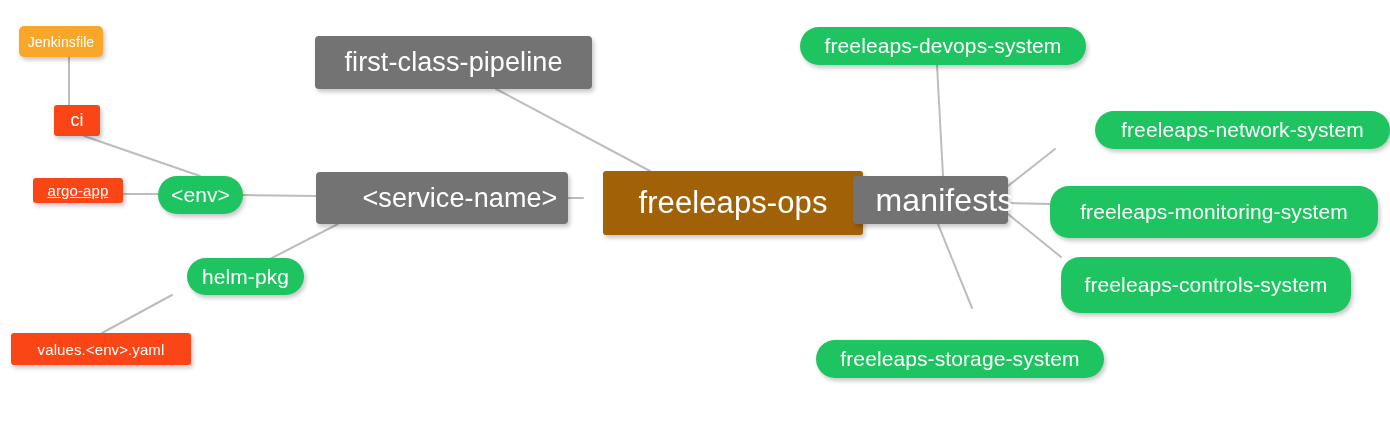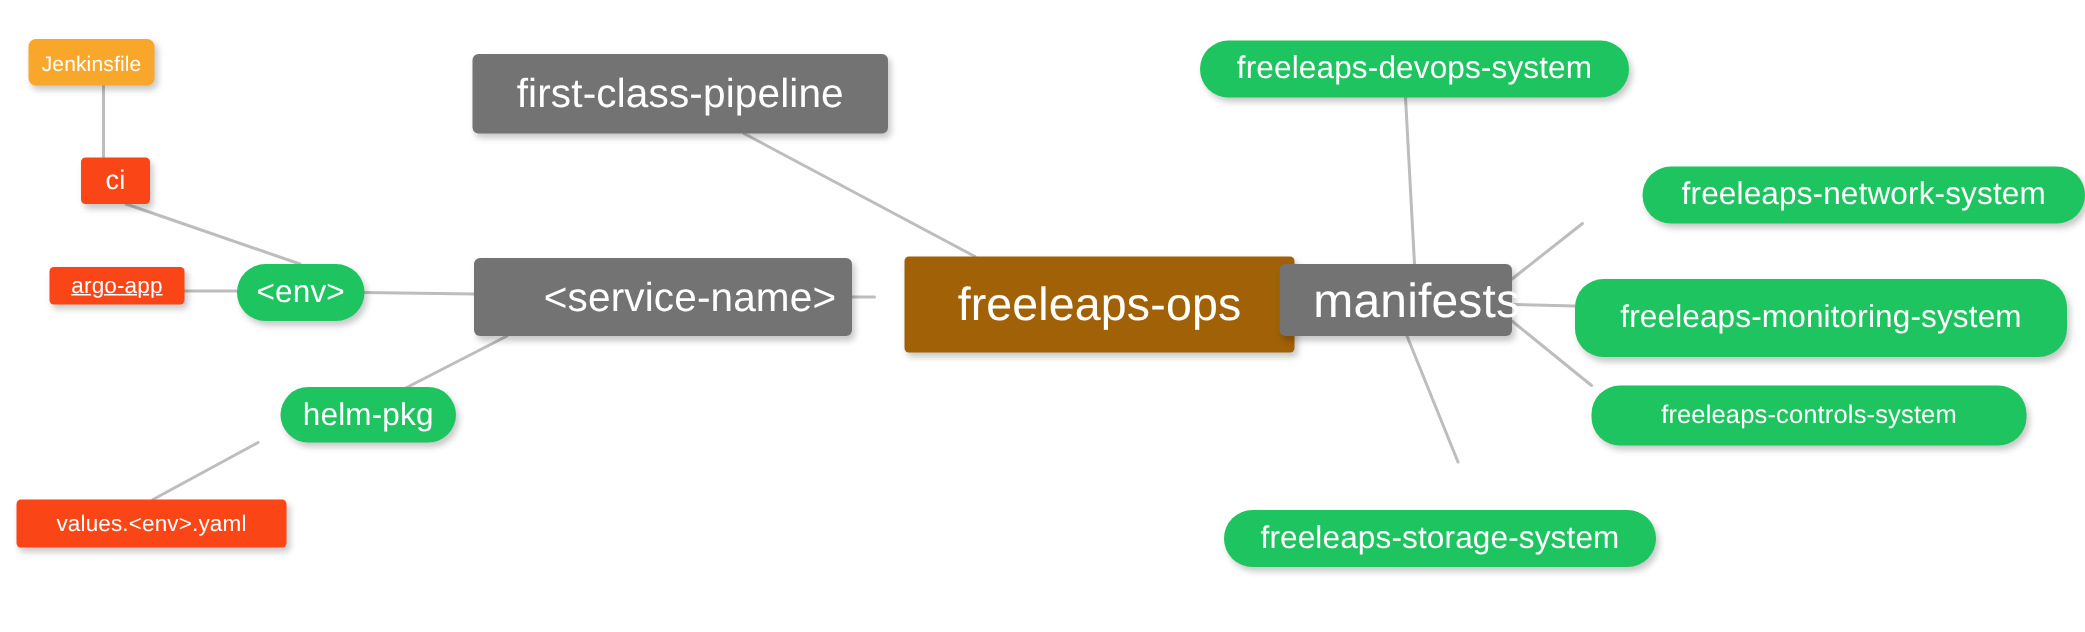--- a/index.html
+++ b/index.html
@@ -86,16 +86,16 @@
       <div class="node node-blue" style="left: 853px; top: 176px; width: 155px; height: 48px; font-size: 32px; padding-left: 28px;">manifests</div>
       <div class="node node-green" style="left: 158px; top: 176px; width: 85px; height: 38px; font-size: 21px;">&lt;env&gt;</div>
       <div class="node node-green" style="left: 147px; top: 258px; width: 117px; height: 37px; font-size: 21px; margin-left: 40px;">helm-pkg</div>
       <div class="node node-orange" style="left: 19px; top: 26px; width: 84px; height: 31px; font-size: 14px;">Jenkinsfile</div>
       <div class="node node-red" style="left: 54px; top: 105px; width: 46px; height: 31px; font-size: 18px;">ci</div>
       <div class="node node-red" style="left: 33px; top: 178px; width: 90px; height: 25px; font-size: 15px; text-decoration: underline;">argo-app</div>
       <div class="node node-red" style="left: 11px; top: 333px; width: 180px; height: 32px; font-size: 15px;">values.&lt;env&gt;.yaml</div>
       <div class="node node-green" style="left: 800px; top: 27px; width: 286px; height: 38px; font-size: 21px;">freeleaps-devops-system</div>
       <div class="node node-green" style="left: 1055px; top: 111px; width: 295px; height: 38px; font-size: 21px; margin-left: 40px;">freeleaps-network-system</div>
       <div class="node node-green" style="left: 1050px; top: 186px; width: 328px; height: 52px; font-size: 21px;">freeleaps-monitoring-system</div>
-      <div class="node node-green" style="left: 1061px; top: 257px; width: 290px; height: 40px; font-size: 17px;">freeleaps-controls-system</div>
+      <div class="node node-green" style="left: 1061px; top: 257px; width: 290px; height: 56px; font-size: 21px;">freeleaps-controls-system</div>
       <div class="node node-green" style="left: 816px; top: 308px; width: 288px; height: 38px; font-size: 21px; margin-top: 32px;">freeleaps-storage-system</div>
     </div>
 </div>
 
 </body></html>

